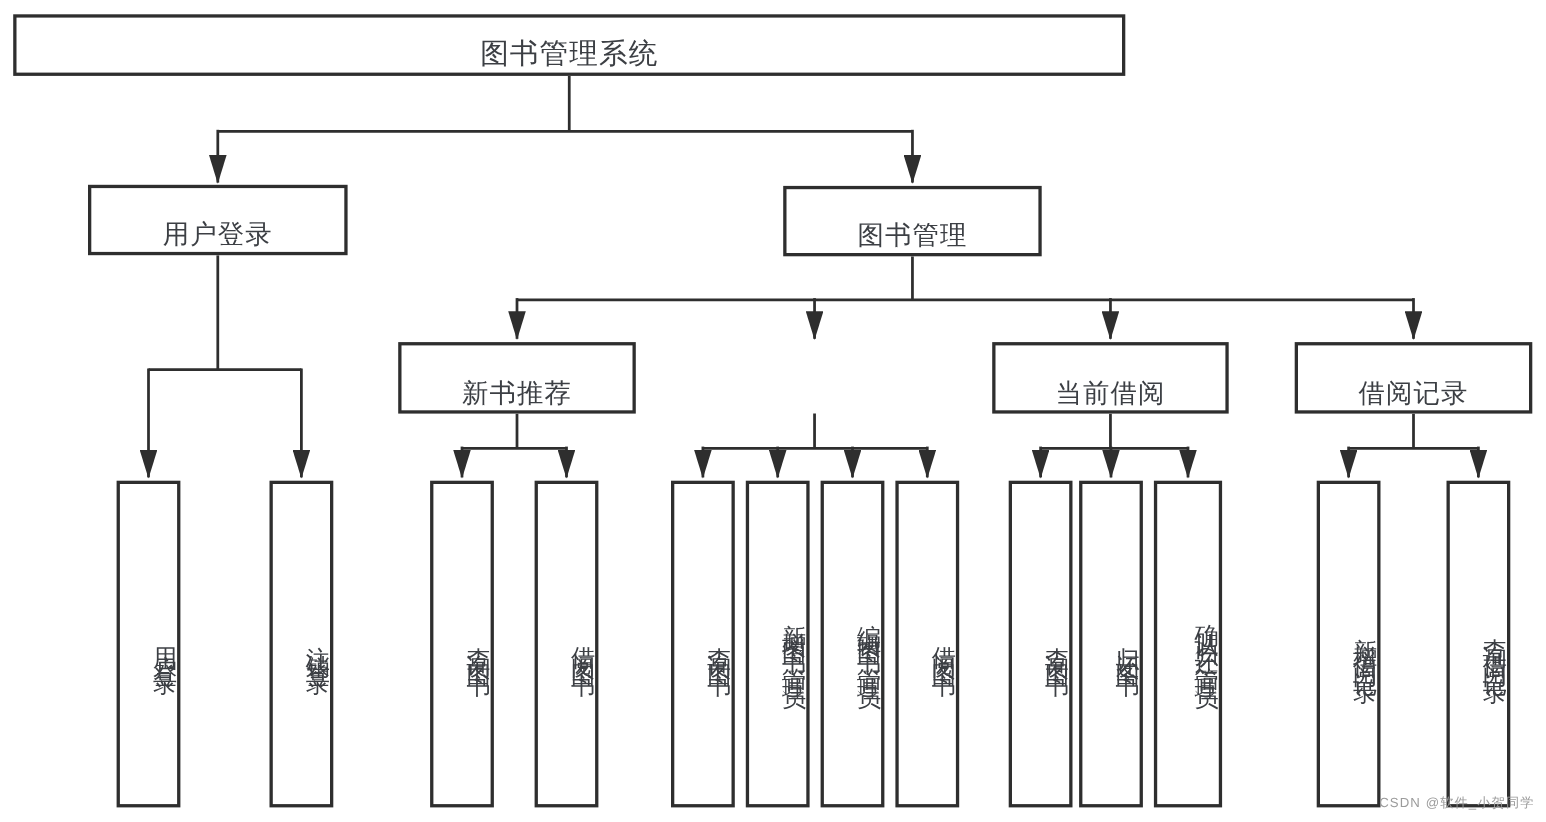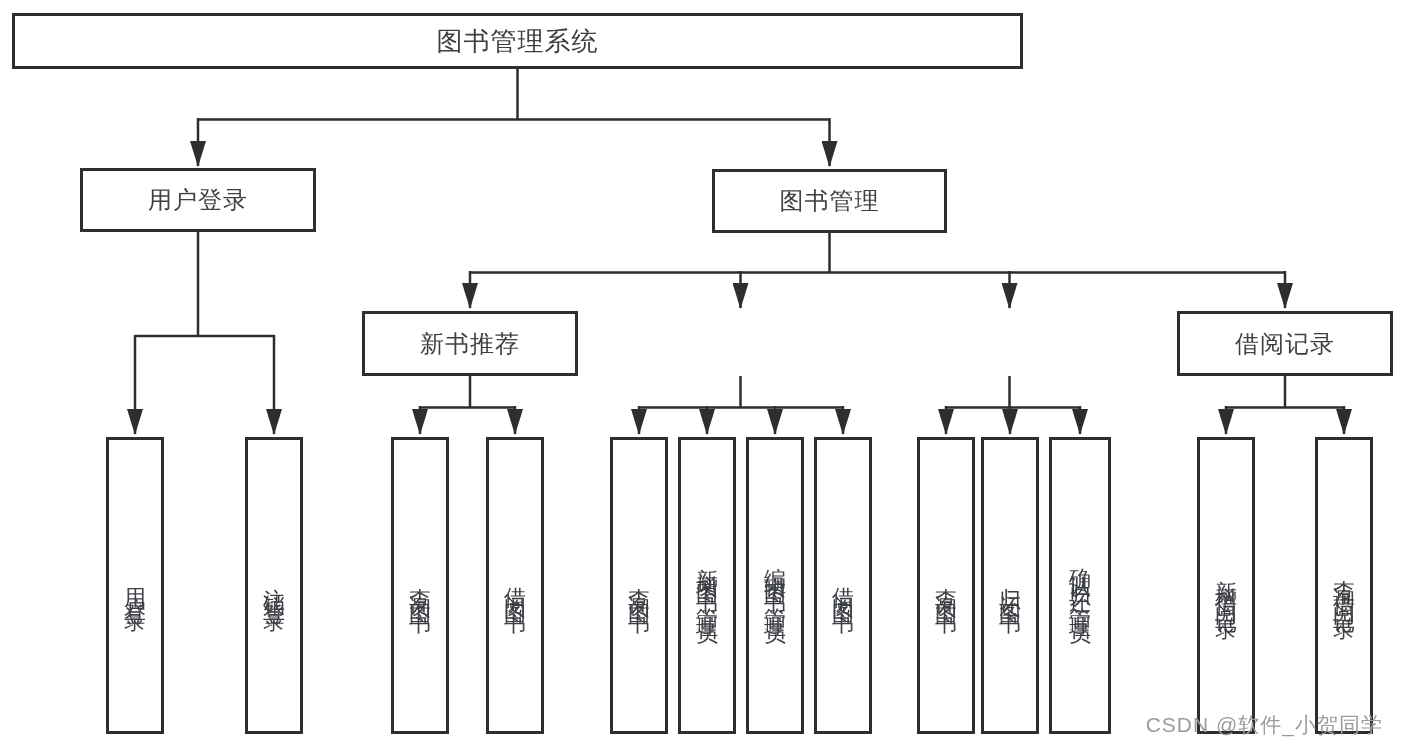--- a/index.html
+++ b/index.html
@@ -11,32 +11,32 @@
     background:var(--background);
     font-family:"Liberation Sans","DejaVu Sans",sans-serif;
     color:var(--text);
   }
   svg.wires{position:absolute;left:0;top:0;width:1405px;height:747px;}
   .cline{stroke:var(--line);stroke-width:2.5;fill:none;}
   marker path{fill:var(--line);}
   .node{
     position:absolute;box-sizing:border-box;
     border:3px solid var(--line);background:var(--background);
-    display:flex;align-items:center;justify-content:center;
+    display:flex;align-items:flex-end;justify-content:center;
   }
   .hnode{font-size:24px;letter-spacing:1px;}
   .rootnode{font-size:26px;letter-spacing:1px;}
   .leaf{
     top:437px;height:297px;width:58px;
     writing-mode:vertical-lr;text-orientation:mixed;
     font-size:22px;letter-spacing:8px;line-height:1;
   }
   .watermark{
-    position:absolute;right:22px;bottom:8px;z-index:5;
-    font-size:21px;color:var(--watermark);letter-spacing:1px;
+    position:absolute;right:10px;bottom:8px;z-index:5;
+    font-size:12px;color:var(--watermark);letter-spacing:1px;
     white-space:nowrap;
   }
 </style>
 </head>
 <body>
 
 <div class="canvas">
 
   <svg class="wires" viewBox="0 0 1405 747">
     <defs>
@@ -77,20 +77,23 @@
   <div class="node hnode" style="left:80px;top:168px;width:236px;height:64px">
     <span>用户登录</span>
   </div>
   <div class="node hnode" style="left:712px;top:169px;width:235px;height:64px">
     <span>图书管理</span>
   </div>
 
   <div class="node hnode" style="left:362px;top:311px;width:216px;height:65px">
     <span>新书推荐</span>
   </div>
+  <div class="node hnode" style="left:902px;top:311px;width:215px;height:65px">
+    <span>当前借阅</span>
+  </div>
   <div class="node hnode" style="left:1177px;top:311px;width:216px;height:65px">
     <span>借阅记录</span>
   </div>
 
   <div class="node leaf" style="left:106px">
     <span>用户登录</span>
   </div>
   <div class="node leaf" style="left:245px">
     <span>注销登录</span>
   </div>

